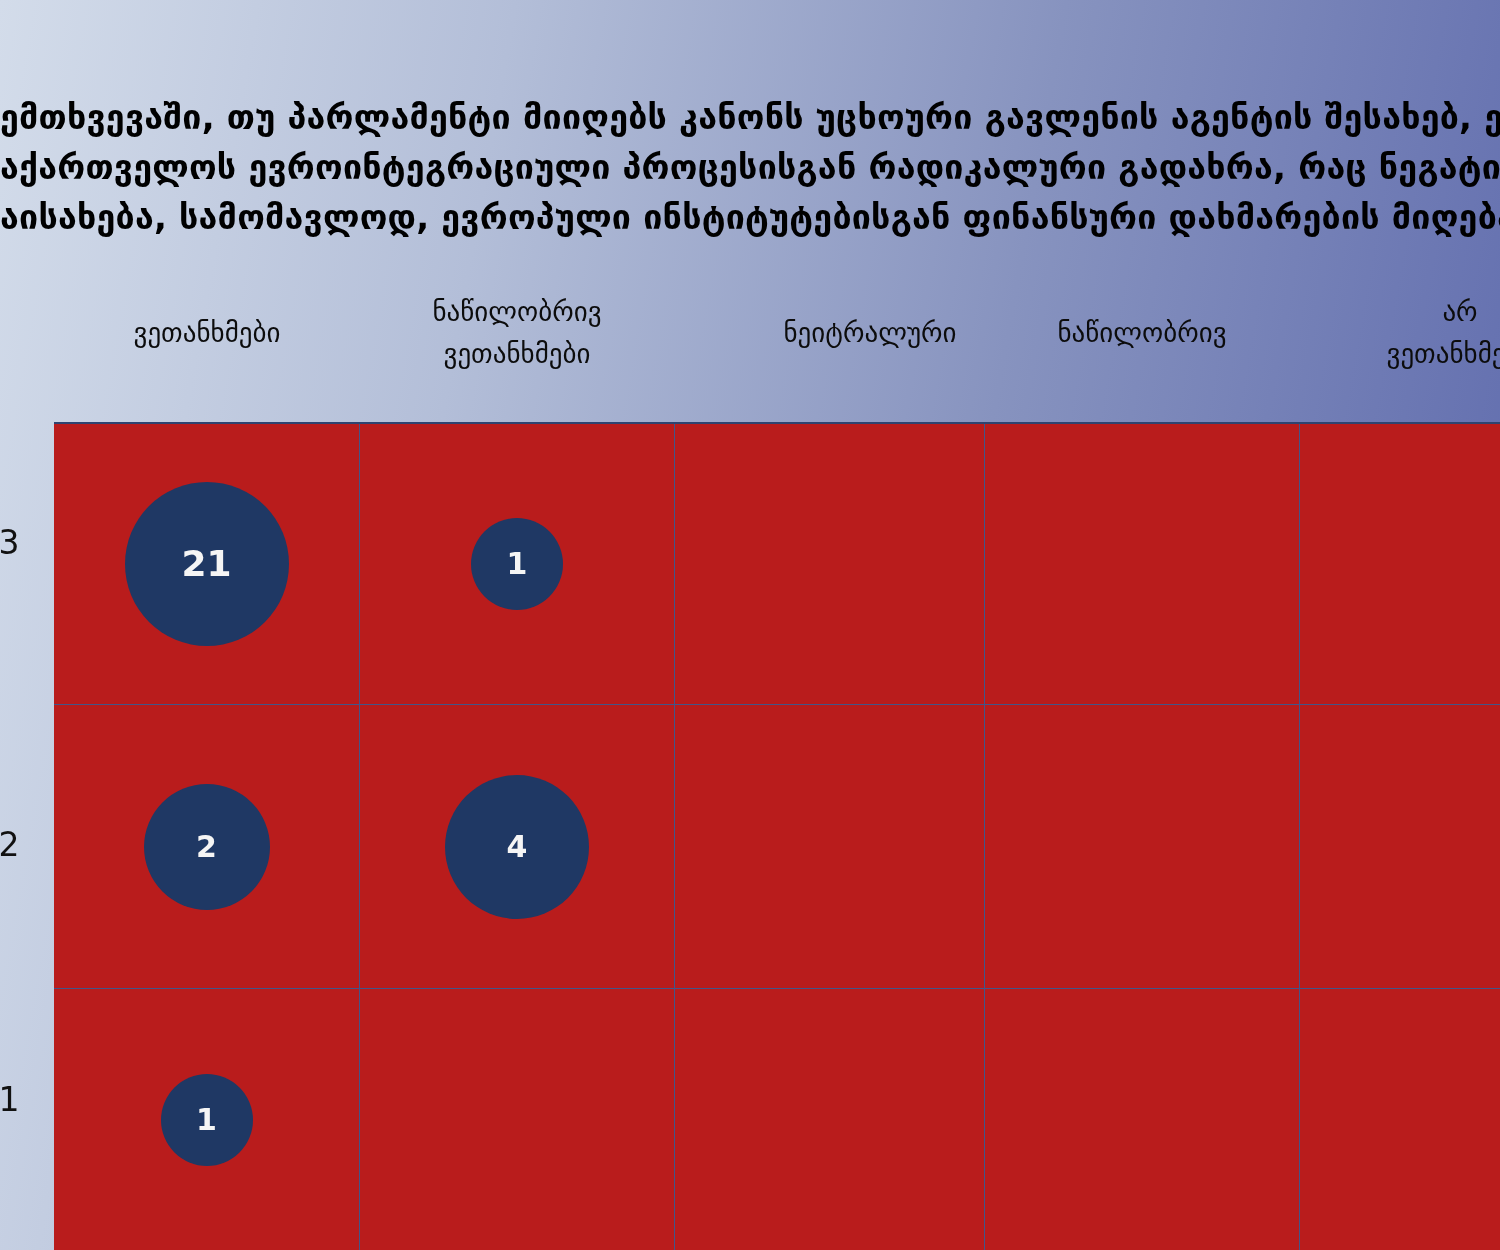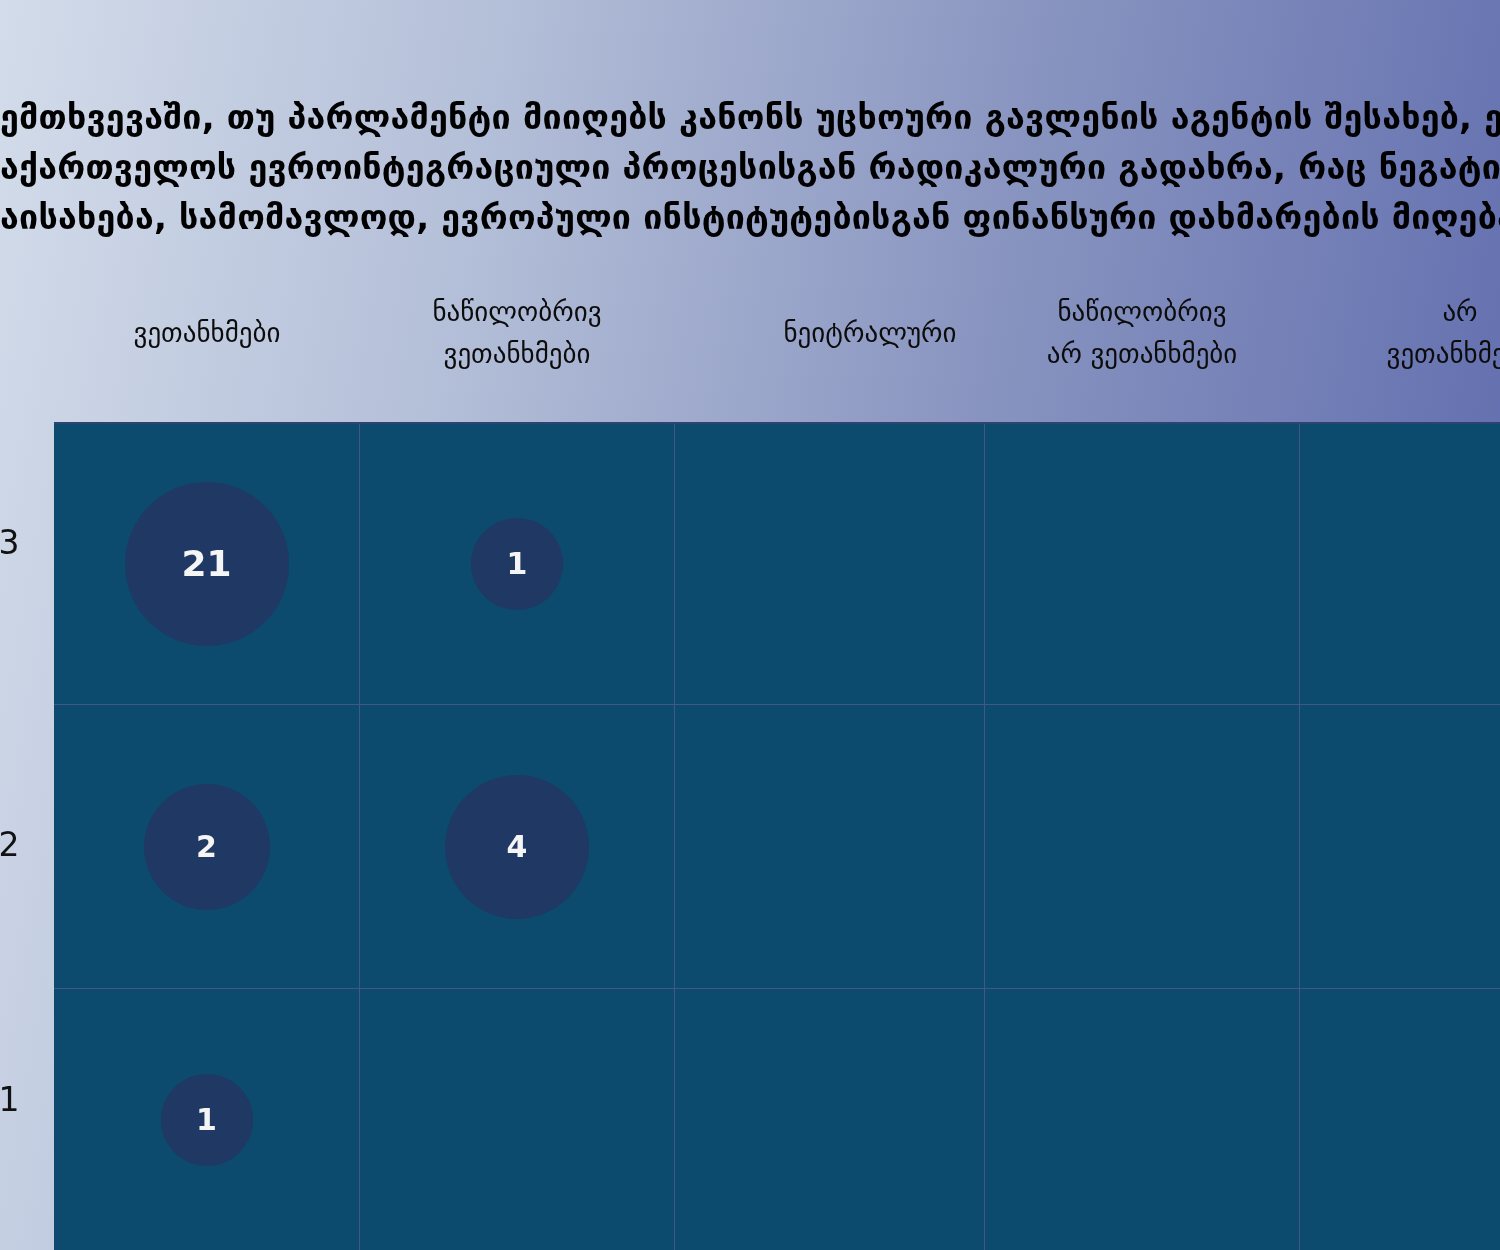--- a/index.html
+++ b/index.html
@@ -57,21 +57,21 @@
     display: grid;
     grid-template-columns: 306px 315px 310px 315px 310px;
     grid-template-rows: 281px 284px 263px;
     background: #ffffff;
     border-top: 2px solid #2f4370;
   }
   .cell {
     border-right: 1.5px solid #42568a;
     border-bottom: 1.5px solid #42568a;
     box-sizing: border-box;
-    background: #0c4a6e;
+    background: #b91c1c;
     display: flex;
     align-items: center;
     justify-content: center;
   }
   .bubble {
     border-radius: 50%;
     color: #f5f5f5;
     font-weight: bold;
     display: flex;
     align-items: center;
@@ -106,21 +106,20 @@
 <div class="col-header" style="left:392px; width:250px;">
   <div class="hline">ნაწილობრივ</div>
   <div class="hline">ვეთანხმები</div>
 </div>
 <div class="col-header" style="left:720px; width:300px;">
   <div class="hline">ნეიტრალური</div>
   <div class="hline"></div>
 </div>
 <div class="col-header" style="left:1017px; width:250px;">
   <div class="hline">ნაწილობრივ</div>
-  <div class="hline">არ ვეთანხმები</div>
 </div>
 <div class="col-header" style="left:1375px; width:170px;">
   <div class="hline">არ</div>
   <div class="hline">ვეთანხმები</div>
 </div>
 
 <div class="row-label" style="top:525px;">3</div>
 <div class="row-label" style="top:827px;">2</div>
 <div class="row-label" style="top:1082px;">1</div>
 

